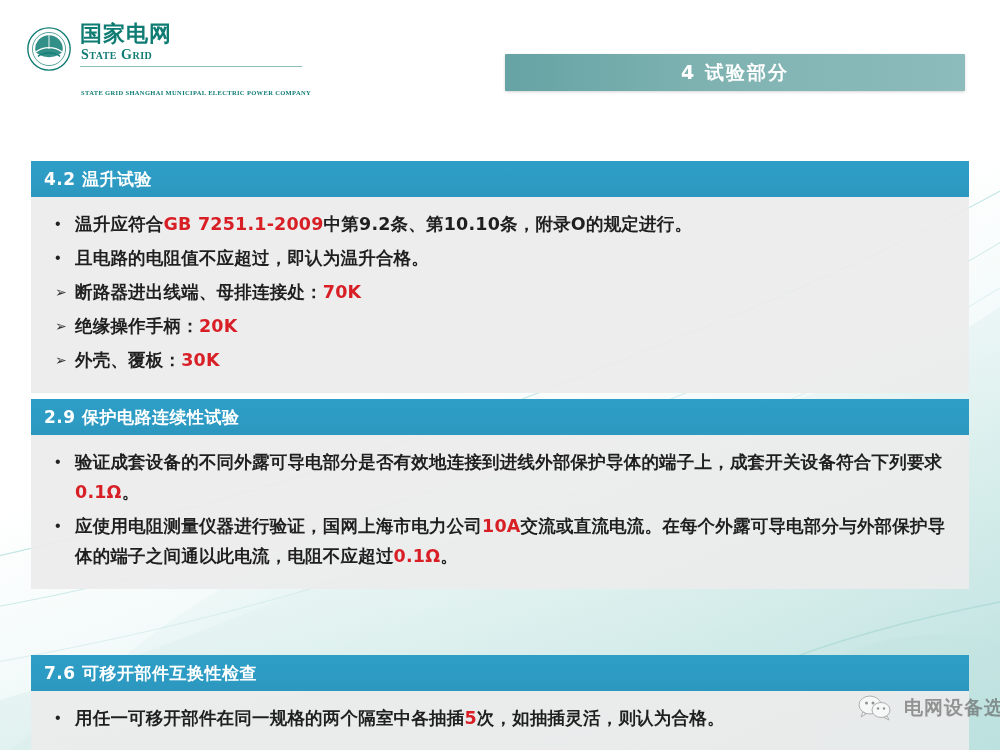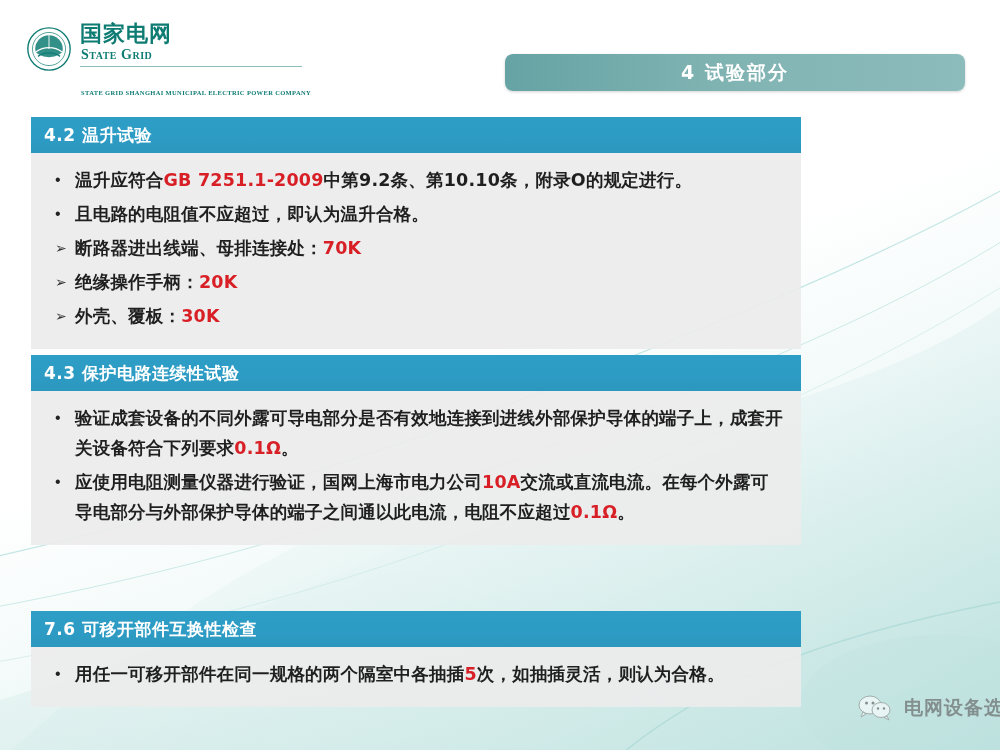--- a/index.html
+++ b/index.html
@@ -95,40 +95,41 @@
     letter-spacing: 0.35px;
     font-family: "Liberation Serif", serif;
   }
 
   .title-bar {
     position: absolute;
     left: 505px;
     top: 54px;
     width: 460px;
     height: 37px;
-    border-radius: 8px;
+    border-radius: 1px;
     background: linear-gradient(90deg, #66a3a4 0%, #7fb3b2 45%, #8cbcbb 100%);
     box-shadow: 0 1px 3px rgba(0,0,0,0.18);
     display: flex;
     align-items: center;
     justify-content: center;
   }
   .title-bar span {
     color: #ffffff;
     font-size: 19px;
     font-weight: bold;
     letter-spacing: 2px;
     font-family: "DejaVu Sans", sans-serif;
   }
 
   
   .section {
     position: absolute;
     left: 31px;
-    width: 770px;
+    width: 938px;
+    margin-top: 44px;
   }
   .sec-head {
     height: 36px;
     background: linear-gradient(180deg, #2e9ec6 0%, #2d9cc4 50%, #2c97bf 100%);
     display: flex;
     align-items: center;
     padding-left: 13px;
     box-sizing: border-box;
   }
   .sec-head span {
@@ -262,21 +263,21 @@
             <div class="bullet-text"><span>绝缘操作手柄：</span><span class="hl">20K</span></div>
           </div>
           <div class="bullet">
             <div class="bullet-mark arrow">➢</div>
             <div class="bullet-text"><span>外壳、覆板：</span><span class="hl">30K</span></div>
           </div>
         </div>
       </div>
       <div class="section" style="top: 355px;">
         <div class="sec-head">
-          <span>4.3 保护电路连续性试验</span>
+          <span>2.9 保护电路连续性试验</span>
         </div>
         <div class="sec-body">
           <div class="bullet">
             <div class="bullet-mark">•</div>
             <div class="bullet-text"><span>验证成套设备的不同外露可导电部分是否有效地连接到进线外部保护导体的端子上，成套开关设备符合下列要求</span><span class="hl">0.1Ω</span><span>。</span></div>
           </div>
           <div class="bullet">
             <div class="bullet-mark">•</div>
             <div class="bullet-text"><span>应使用电阻测量仪器进行验证，国网上海市电力公司</span><span class="hl">10A</span><span>交流或直流电流。在每个外露可导电部分与外部保护导体的端子之间通以此电流，电阻不应超过</span><span class="hl">0.1Ω</span><span>。</span></div>
           </div>

